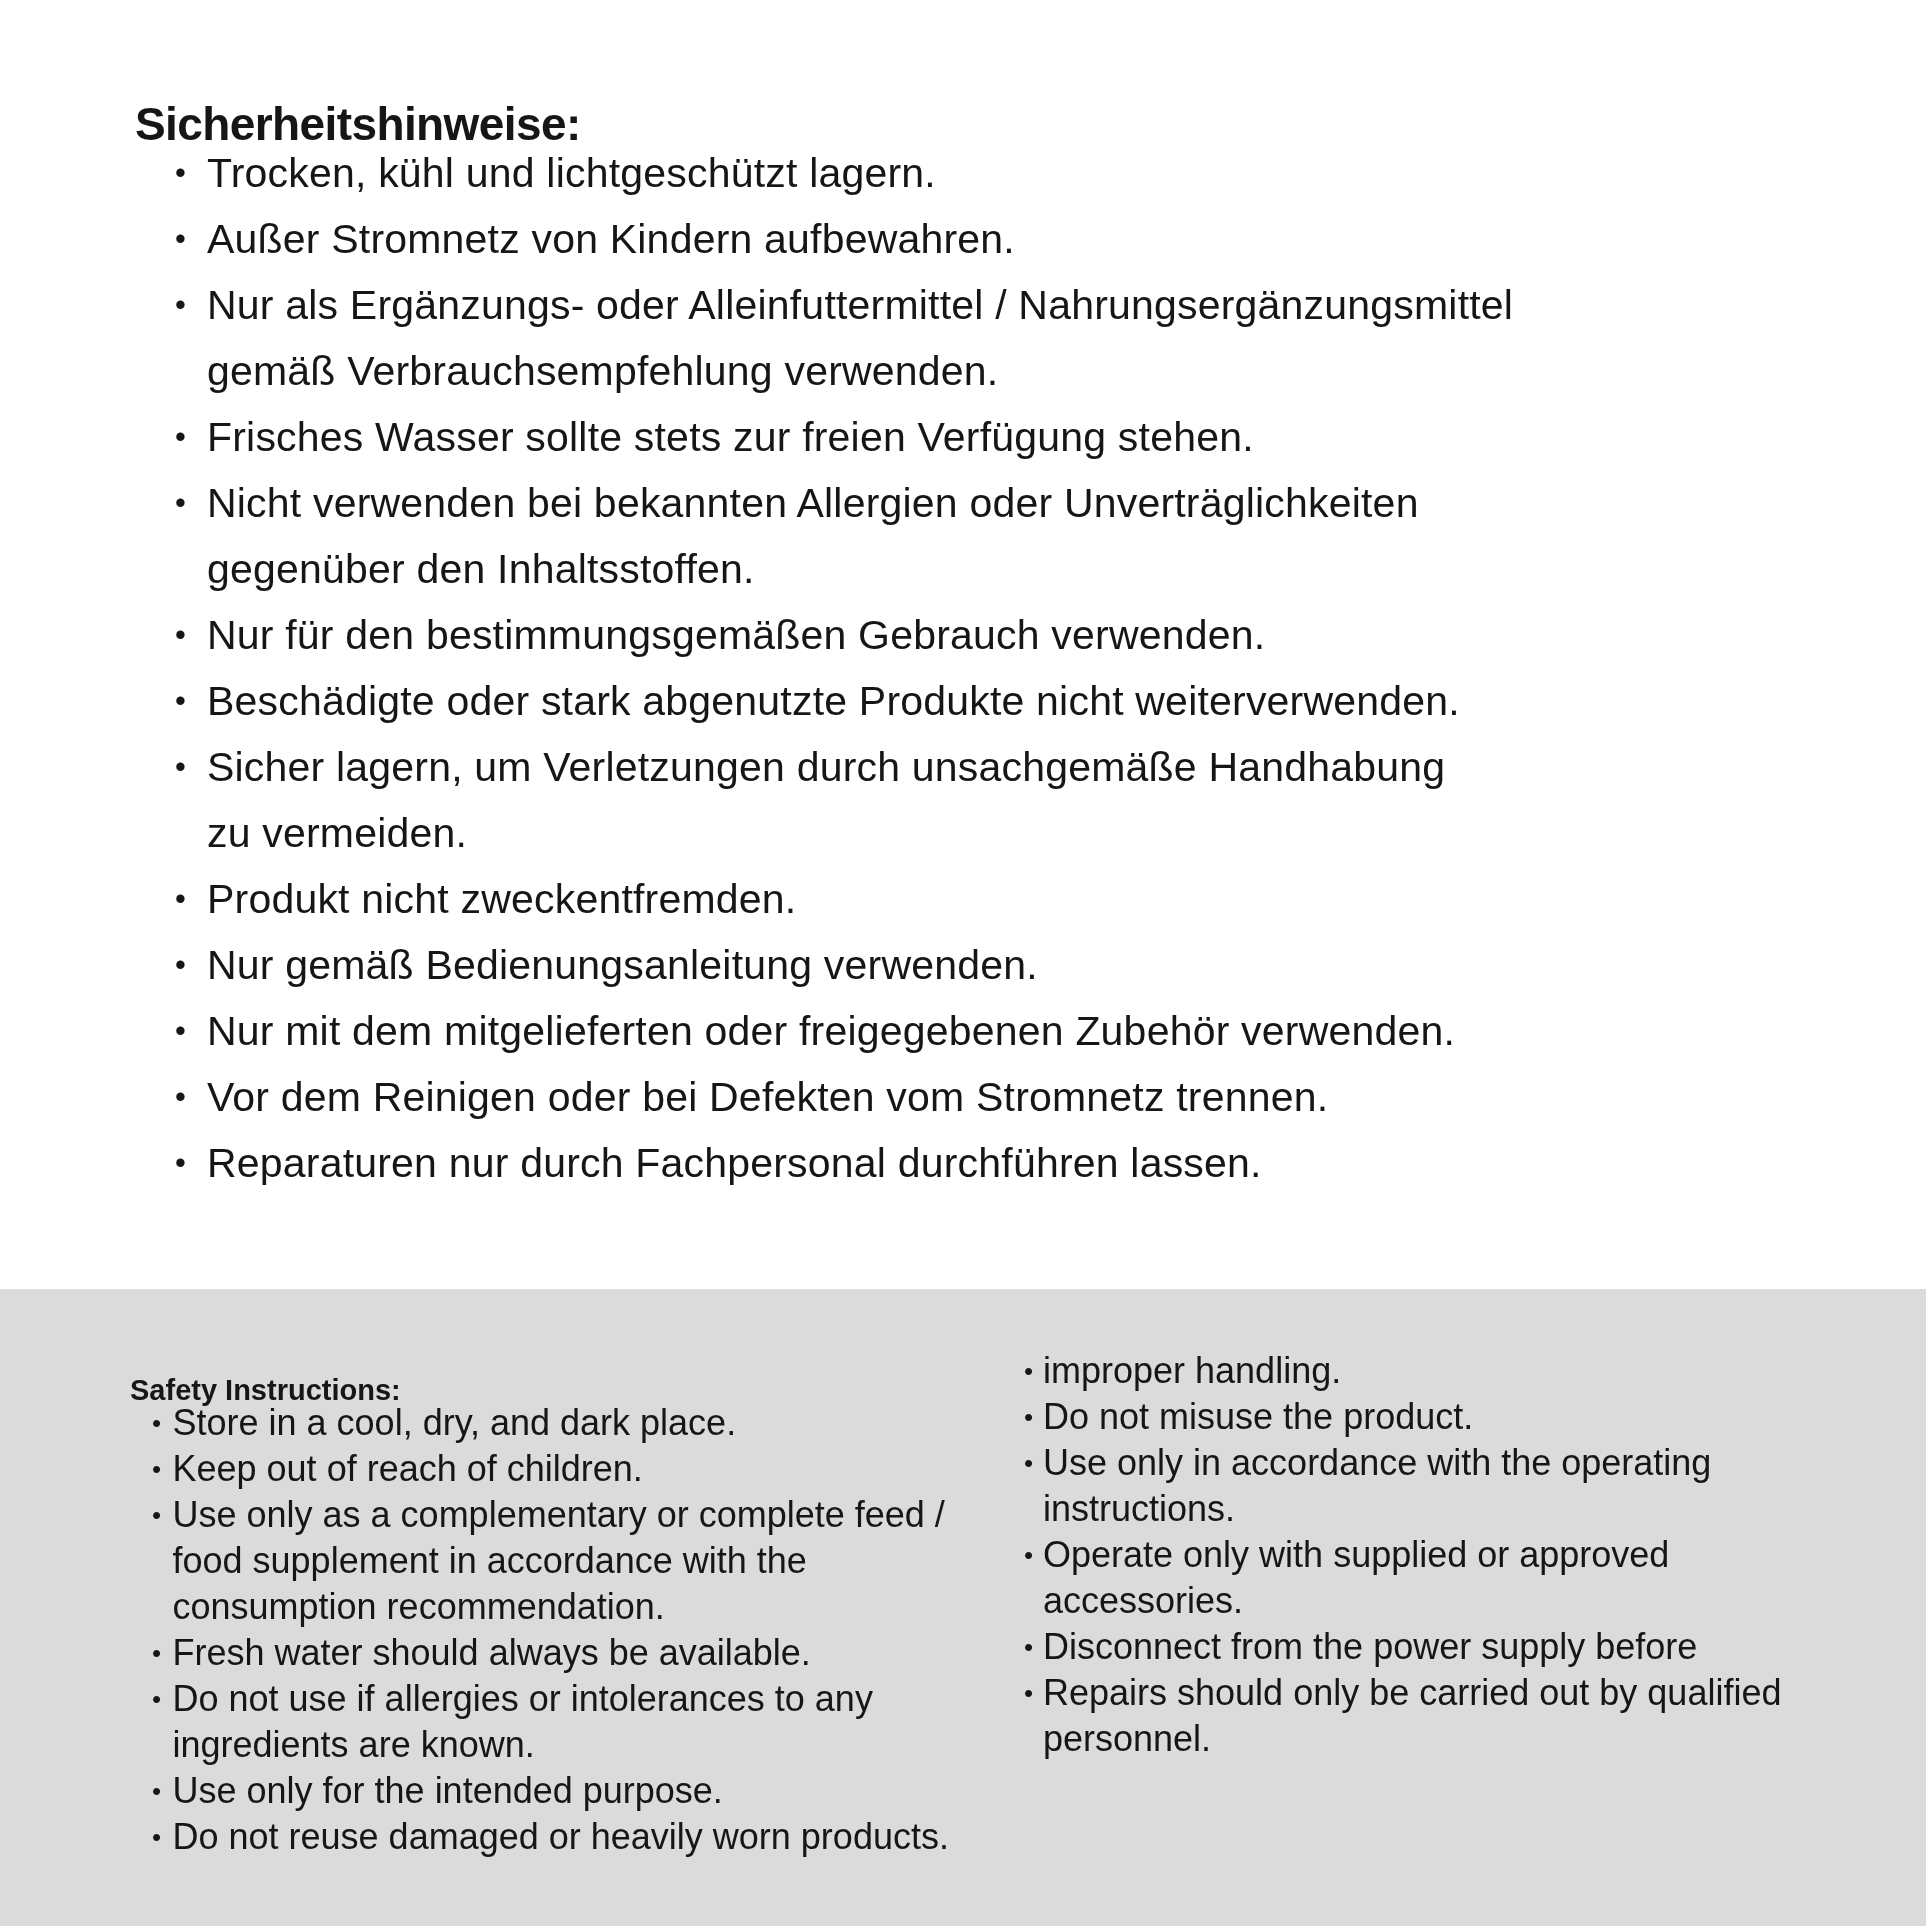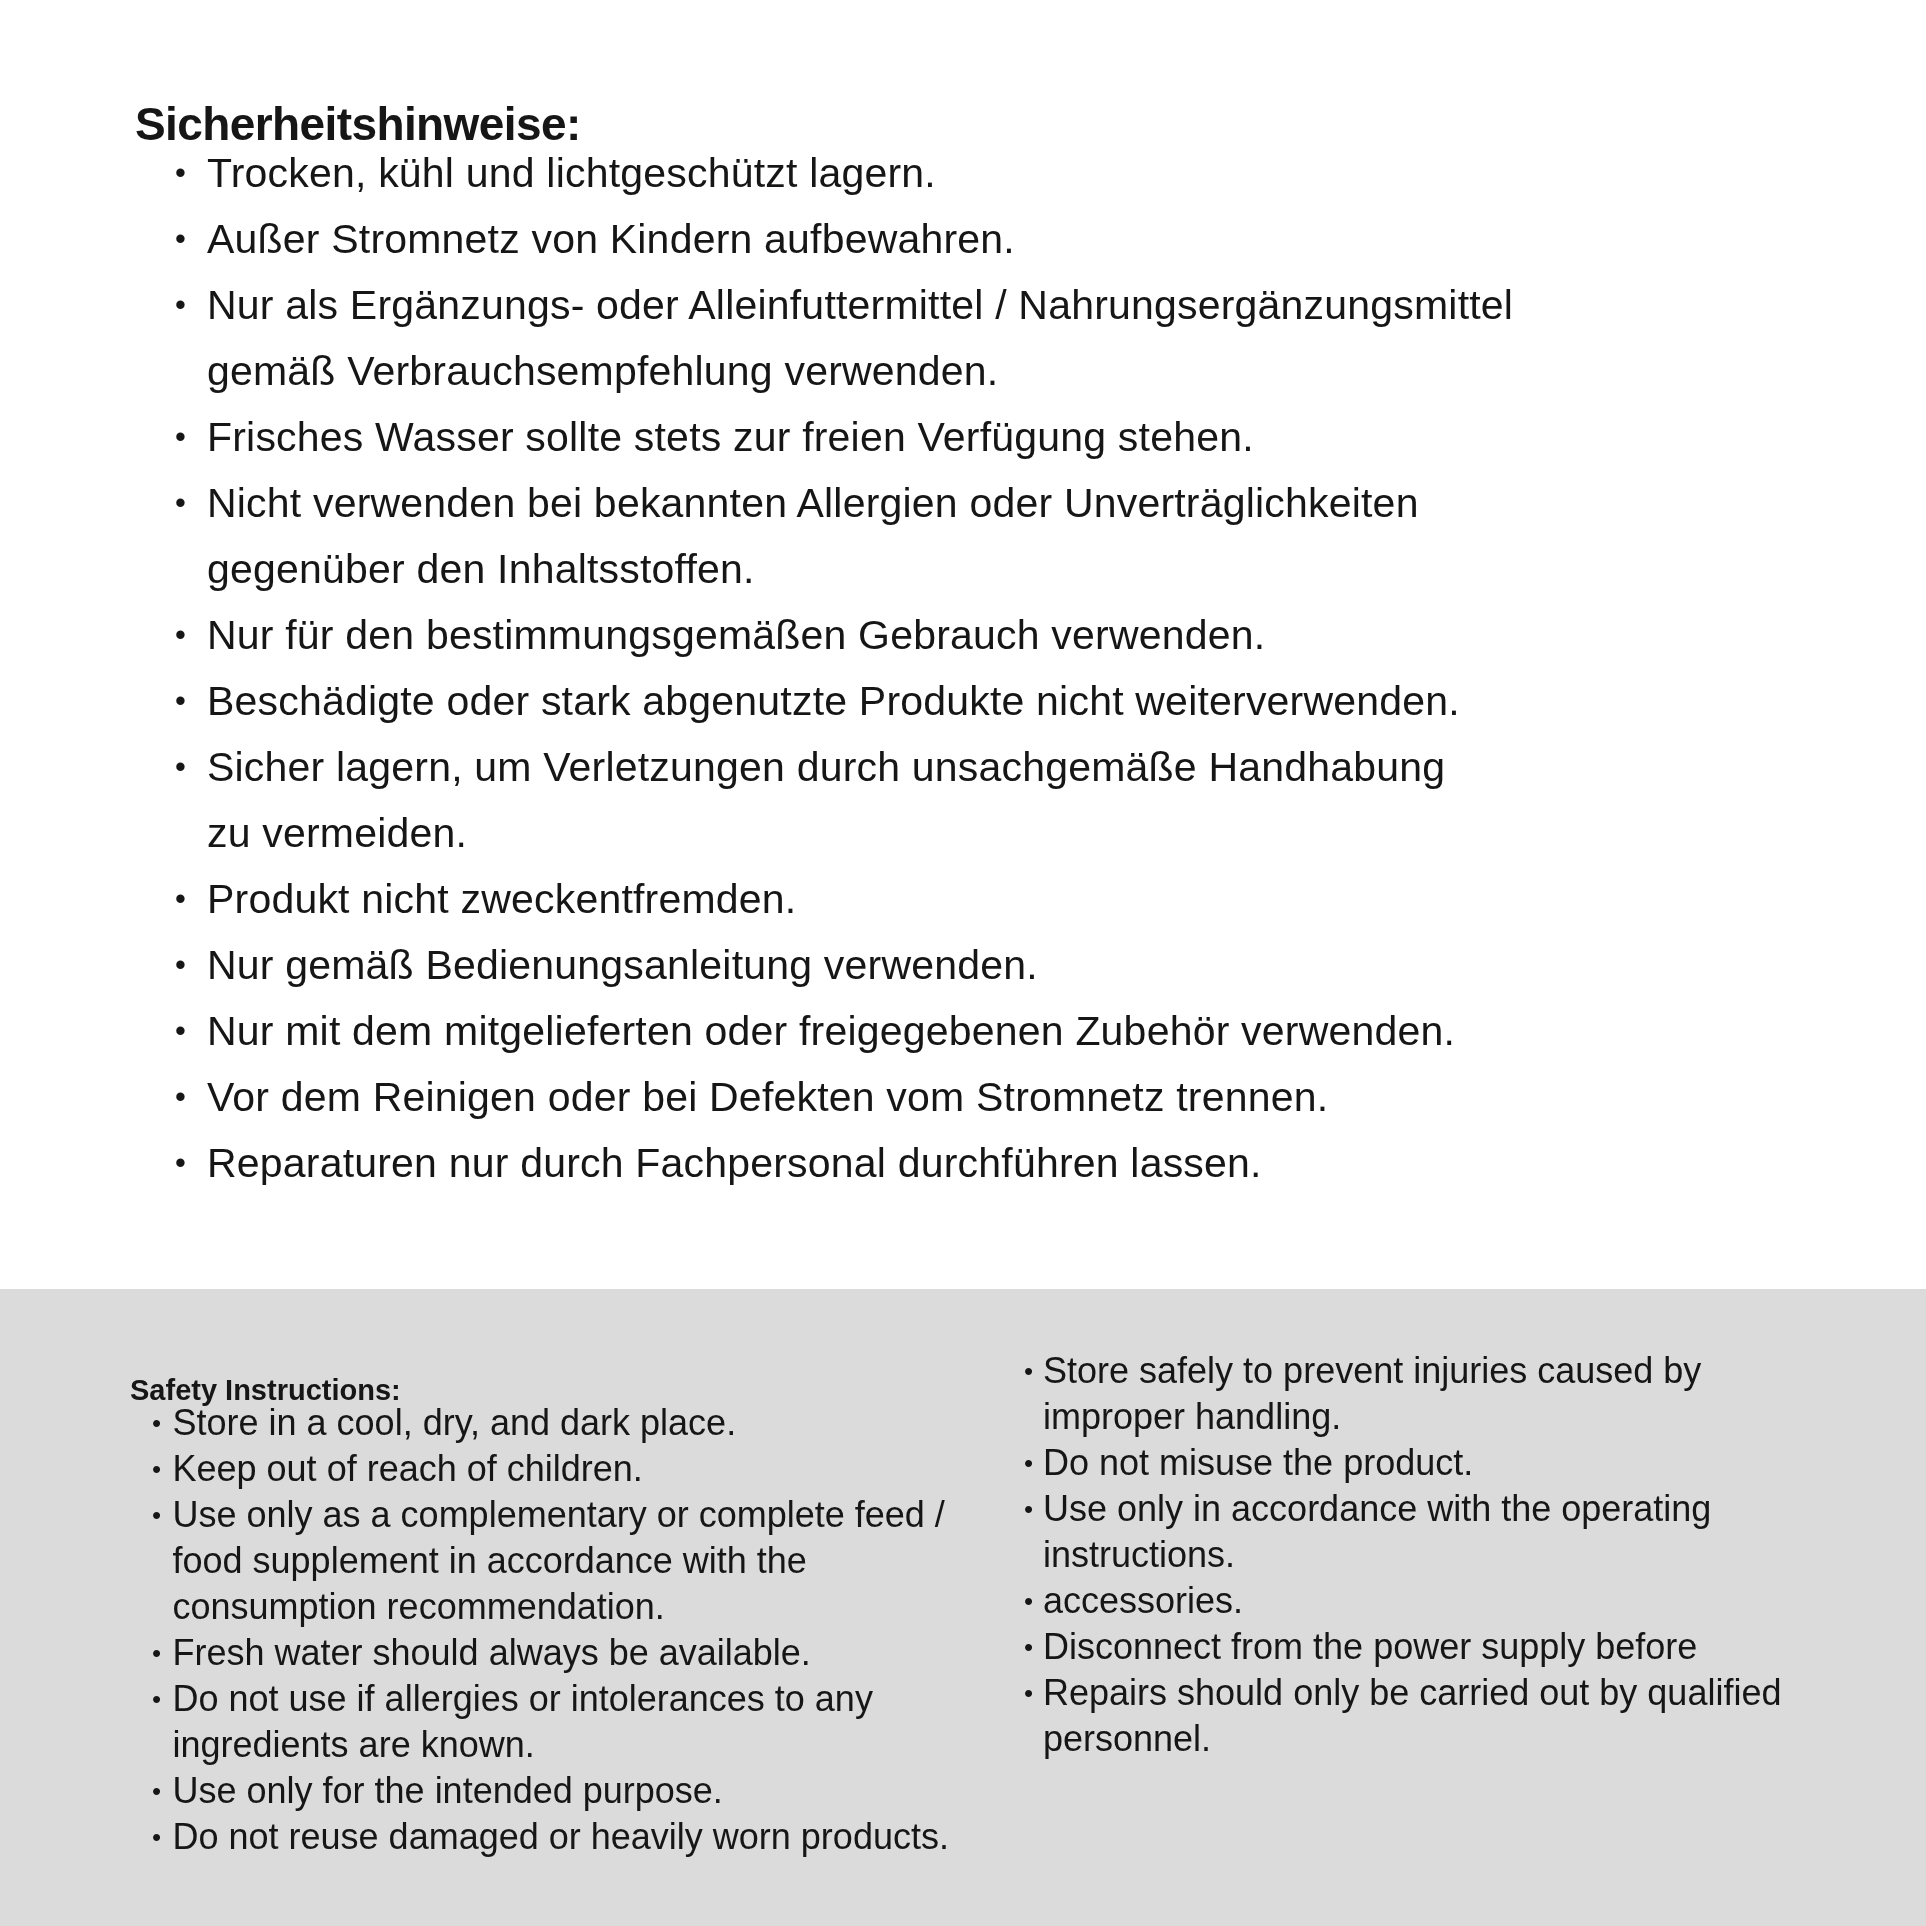--- a/index.html
+++ b/index.html
@@ -177,40 +177,40 @@
     <div class="txt">
         <div class="ln">Do not reuse damaged or heavily worn products.</div>
       </div>
   </div>
 </div>
 
 <div class="en-list en-right">
   <div class="item">
     <span class="bullet">•</span>
     <div class="txt">
-      <div class="ln">Store safely to prevent injuries caused by</div>
       <div class="ln">improper handling.</div>
     </div>
   </div>
   <div class="item">
     <span class="bullet">•</span>
     <div class="txt">
         <div class="ln">Do not misuse the product.</div>
       </div>
   </div>
   <div class="item">
     <span class="bullet">•</span>
     <div class="txt">
       <div class="ln">Use only in accordance with the operating</div>
       <div class="ln">instructions.</div>
     </div>
   </div>
   <div class="item">
     <span class="bullet">•</span>
     <div class="txt">
+      <div class="ln">Operate only with supplied or approved</div>
       <div class="ln">accessories.</div>
     </div>
   </div>
   <div class="item">
     <span class="bullet">•</span>
     <div class="txt">
       <div class="ln">Disconnect from the power supply before</div>
     </div>
   </div>
   <div class="item">

